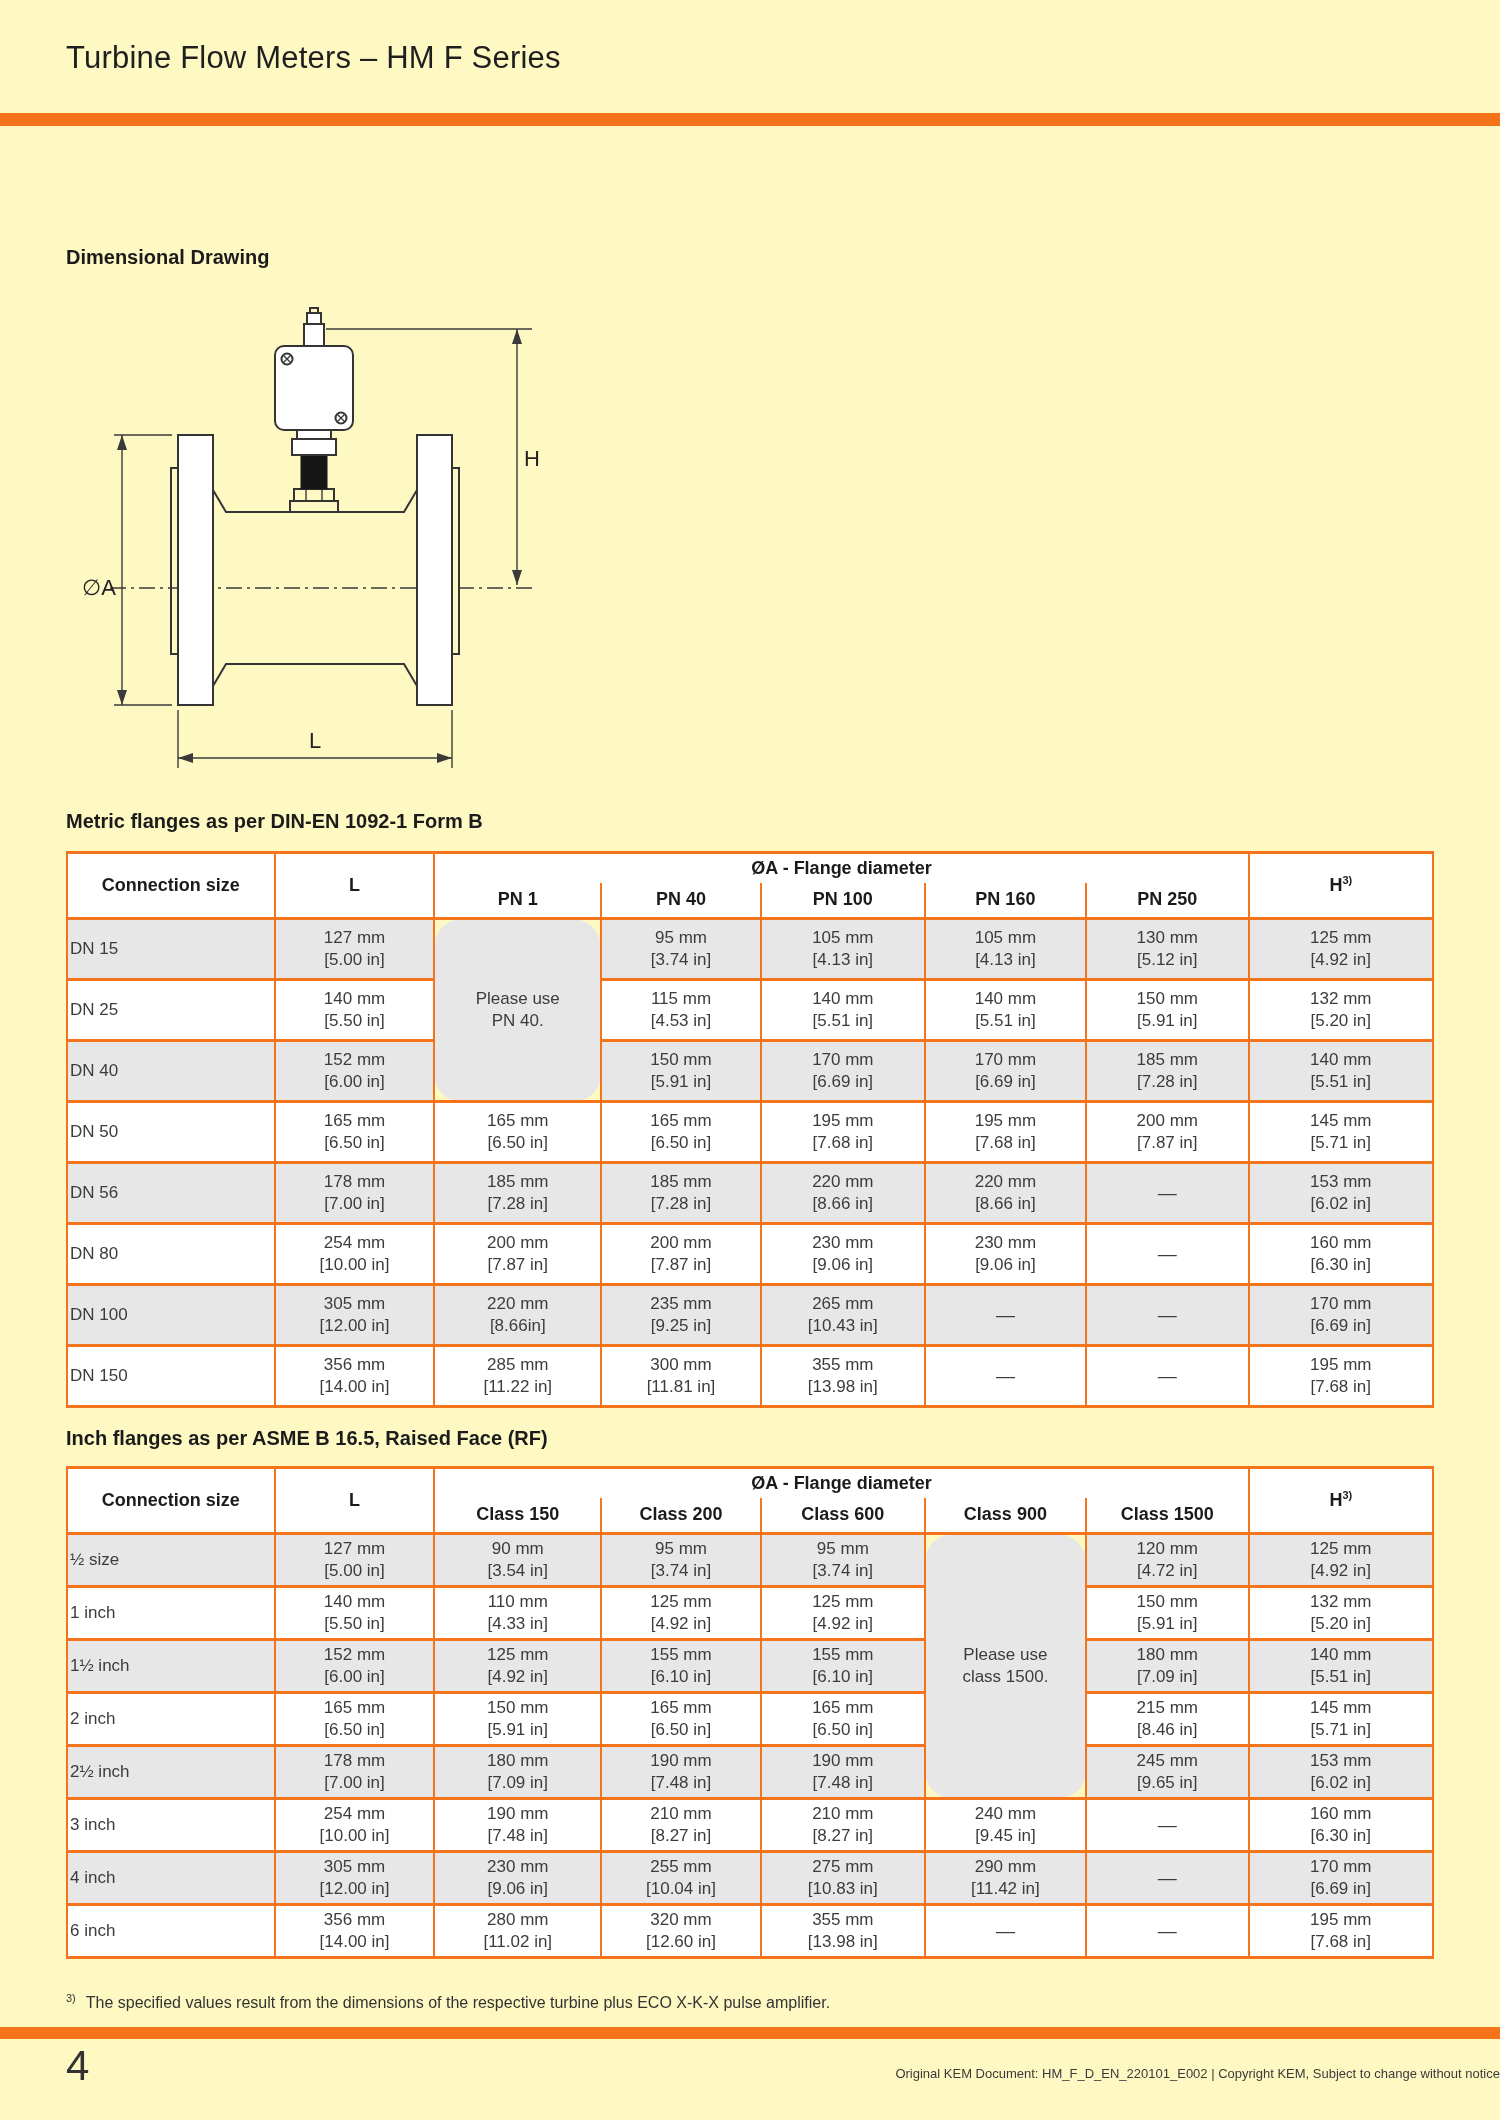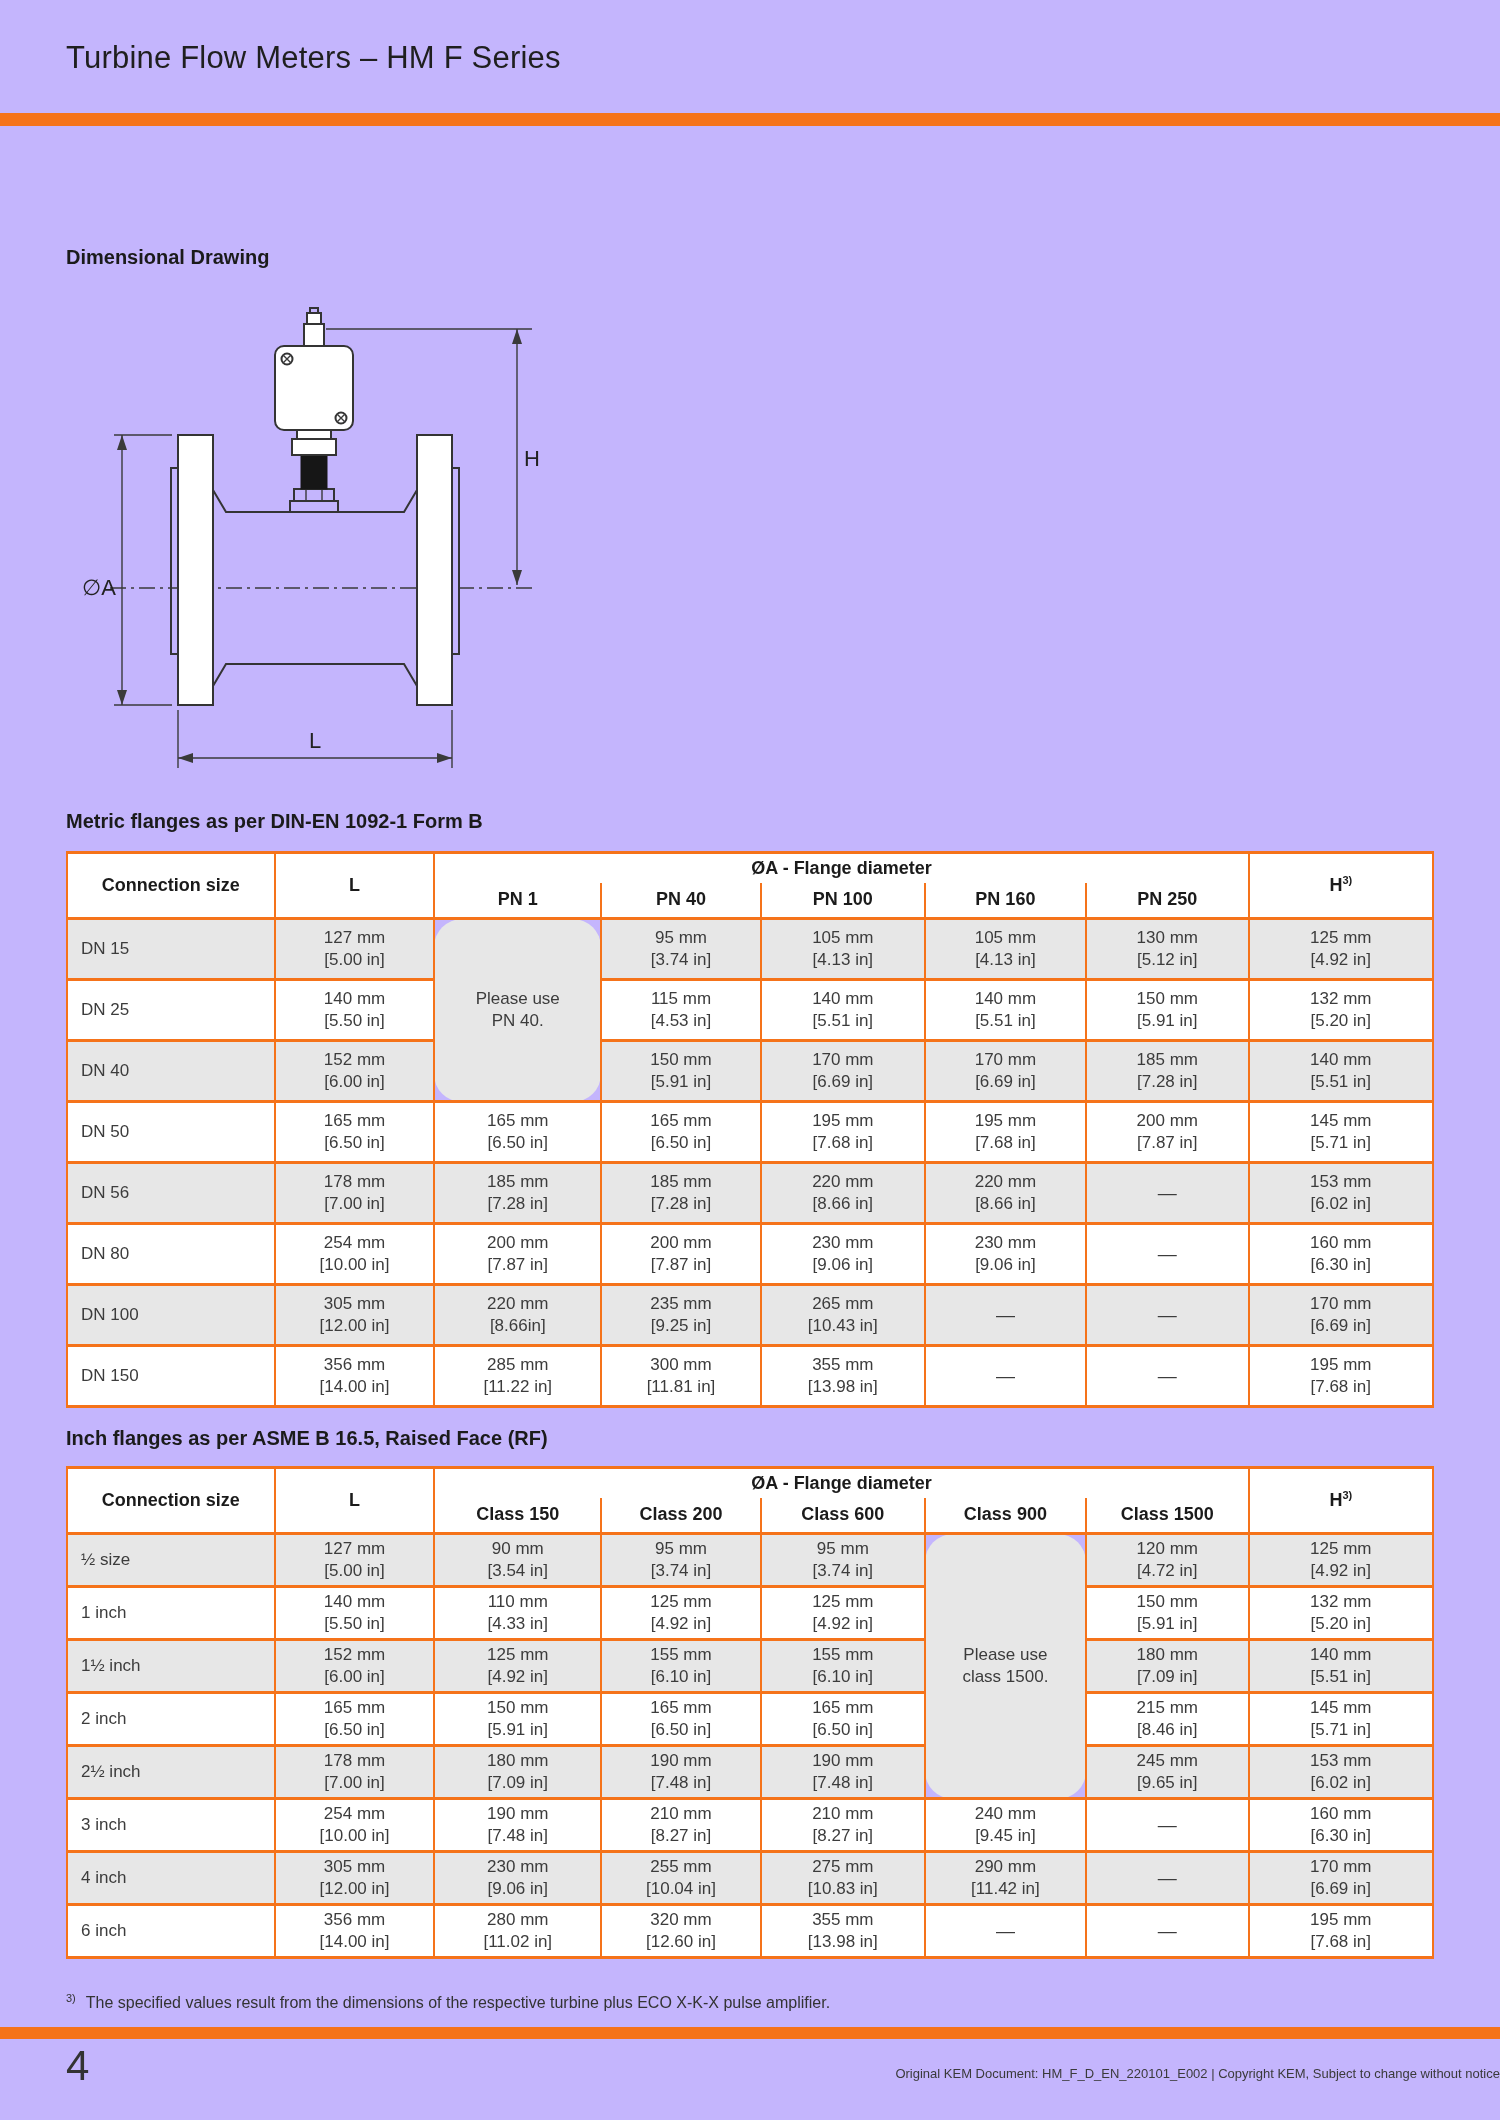--- a/index.html
+++ b/index.html
@@ -7,21 +7,21 @@
     --gray:#E7E7E7;
     --ink:#1d1d1d;
     --cell:#3c3c3c;
   }
   *{margin:0;padding:0;box-sizing:border-box;}
   html,body{background:#fff;}
   .page{
     position:relative;
     width:1500px;
     height:2120px;
-    background:#c4b5fd;
+    background:#fef9c3;
     font-family:"Liberation Sans", sans-serif;
     overflow:hidden;
   }
   .page-title{
     position:absolute;left:66px;top:40px;
     font-size:31px;font-weight:400;color:#1f1f1f;letter-spacing:.2px;
   }
   .accent-bar{position:absolute;left:0;width:1500px;background:var(--orange);}
   .bar-top{top:113px;height:13px;}
   .bar-bottom{top:2027px;height:12px;}
@@ -47,21 +47,21 @@
     line-height:1.28;padding:2px 4px;
     background:#fff;
   }
   .tbl th{font-size:18px;font-weight:bold;color:#1b1b1b;}
   .tbl thead tr:nth-child(1){height:30px;padding-left:28px;}
   .tbl thead tr:nth-child(2){height:36px;}
   .tbl-metric tbody tr{height:61px;}
   .tbl-inch tbody tr{height:53px;}
   .tbl th.group{border-bottom-width:0;}
   .tbl thead tr:nth-child(2) th{border-top-width:0;}
-  .tbl td.label{text-align:left;padding-left:13px;}
+  .tbl td.label{text-align:left;padding-left:2px;}
   .tbl tr.alt td{background:var(--gray);}
   .tbl td.merge{background:var(--gray);border-radius:28px;}
   .tbl td.dash{font-size:19px;}
   sup{font-size:11px;vertical-align:super;line-height:0;}
   .footnote{
     position:absolute;left:66px;top:1994px;width:1300px;
     font-size:16px;color:#333;
   }
   .footnote sup{margin-right:10px;}
   .page-number{

